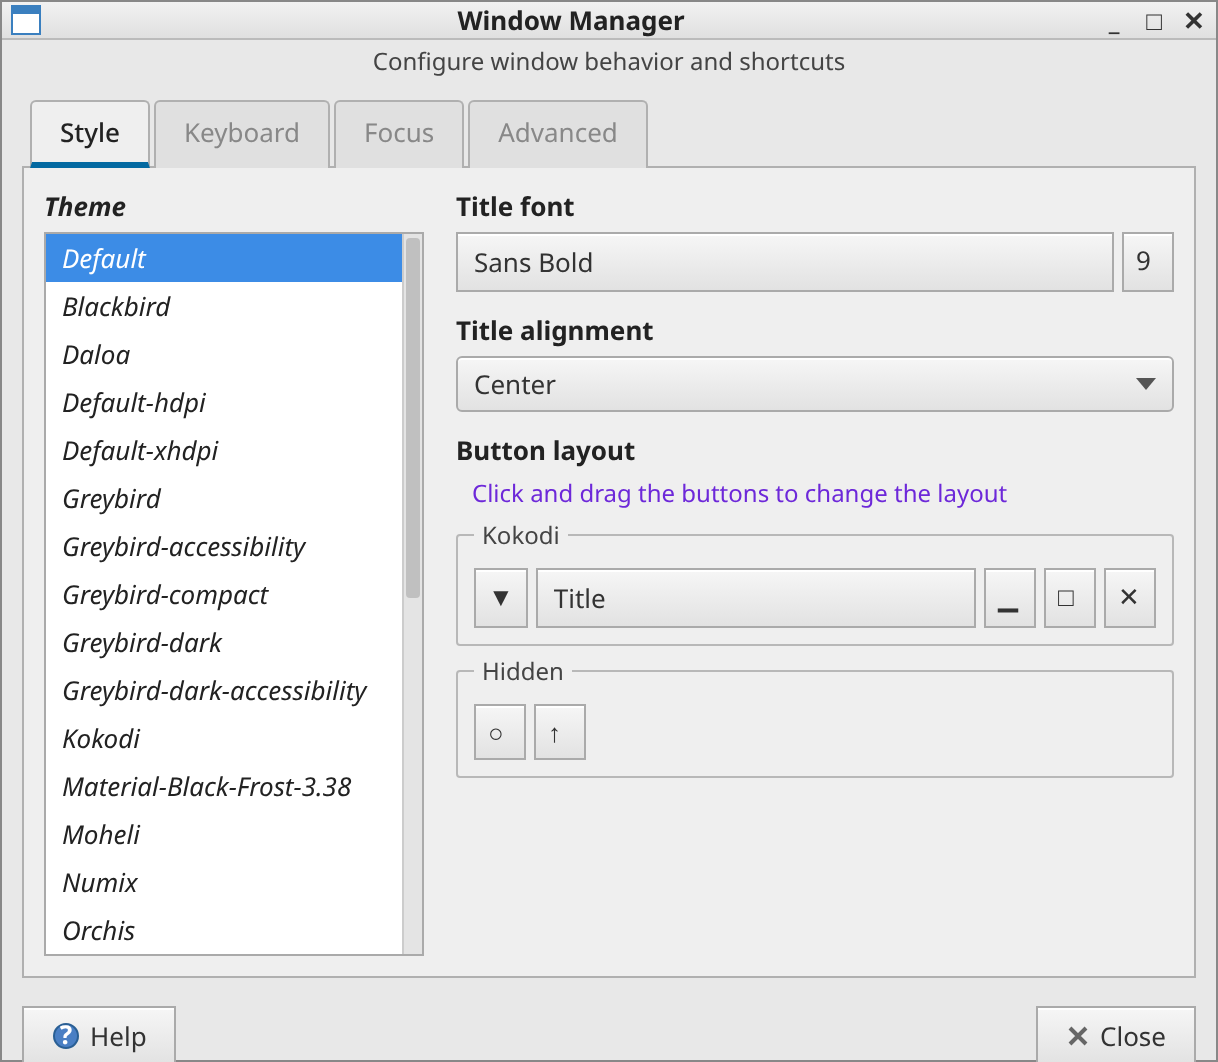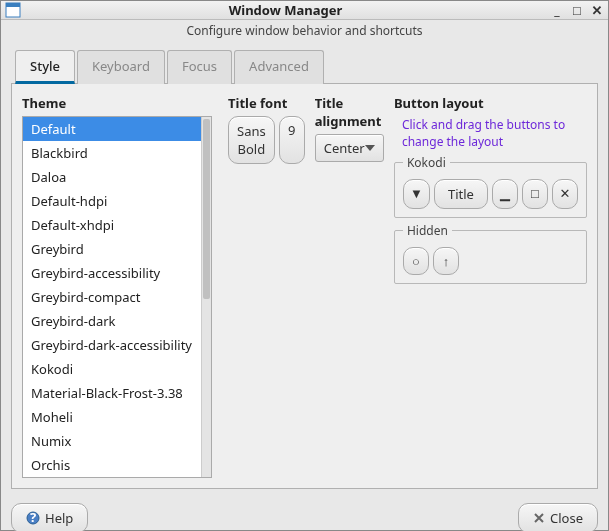--- a/index.html
+++ b/index.html
@@ -9,31 +9,31 @@
 .titlebar .app-icon { width: 16px; height: 16px; margin-right: 6px; }
 .titlebar .title { flex: 1; text-align: center; font-weight: bold; color: #222; }
 .titlebar .win-btns { display: flex; gap: 6px; margin-left: 6px; }
 .titlebar .win-btns span { width: 14px; text-align: center; color: #333; cursor: default; font-weight: bold; }
 .subtitle { text-align: center; color: #444; font-size: 12px; padding: 2px 0 6px; background: #e8e8e8; }
 .content { flex: 1; display: flex; flex-direction: column; padding: 4px 10px 6px; }
 .tabs { display: flex; border-bottom: 1px solid #b0b0b0; padding-left: 4px; }
 .tab { padding: 6px 14px; border: 1px solid #b0b0b0; border-bottom: none; background: #e0e0e0; color: #888; margin-right: 2px; border-radius: 3px 3px 0 0; cursor: default; position: relative; top: 1px; }
 .tab.active { background: #efefef; color: #222; font-weight: 500; border-bottom: 3px solid #0369a1; }
 .panel { flex: 1; border: 1px solid #b0b0b0; border-top: none; background: #efefef; padding: 10px 10px; display: flex; gap: 16px; overflow: hidden; }
-.col-left { width: 190px; display: flex; flex-direction: column; }
-.col-right { flex: 1; display: flex; flex-direction: row; gap: 10px; }
+.col-left { width: 190px; display: flex; flex-direction: column; font-style: italic; }
+.col-right { flex: 1; display: flex; flex-direction: column; gap: 10px; }
 .section-title { font-weight: bold; color: #222; margin-bottom: 4px; }
 .theme-list-wrap { flex: 1; border: 1px solid #aaa; background: #fff; overflow: hidden; position: relative; }
 .theme-list { height: 100%; overflow-y: auto; }
 .theme-item { padding: 3px 8px; color: #222; white-space: nowrap; cursor: default; }
 .theme-item.selected { background: #3c8ce6; color: #fff; }
 .scrollbar { position: absolute; right: 0; top: 0; bottom: 0; width: 10px; background: #e4e4e4; border-left: 1px solid #ccc; }
 .scrollbar .thumb { position: absolute; left: 1px; right: 1px; top: 2px; height: 180px; background: #c0c0c0; border-radius: 2px; }
 .row { display: flex; gap: 4px; align-items: stretch; }
-.btn { background: linear-gradient(#f6f6f6,#e2e2e2); border: 1px solid #aaa; border-radius: 10px; padding: 5px 8px; color: #333; text-align: center; cursor: default; box-shadow: inset 0 1px #fff; }
+.btn { background: linear-gradient(#f6f6f6,#e2e2e2); border: 1px solid #aaa; border-radius: 0; padding: 5px 8px; color: #333; cursor: default; box-shadow: inset 0 1px #fff; }
 .btn.flex { flex: 1; }
 .btn.small { min-width: 26px; padding: 4px 6px; }
 .dropdown { display: flex; align-items: center; border: 1px solid #aaa; border-radius: 3px; background: linear-gradient(#f6f6f6,#e2e2e2); padding: 4px 8px; cursor: default; box-shadow: inset 0 1px #fff; }
 .dropdown .label { flex: 1; color: #333; }
 .hint { color: #6d28d9; margin: 2px 0 4px 8px; font-size: 12px; }
 fieldset { border: 1px solid #b8b8b8; border-radius: 2px; padding: 8px; margin-top: 4px; }
 legend { padding: 0 4px; color: #444; font-size: 12px; }
 .footer { display: flex; justify-content: space-between; padding: 8px 10px; }
 .footer .btn { padding: 5px 14px; display: flex; align-items: center; gap: 5px; }
 svg { display: block; }

